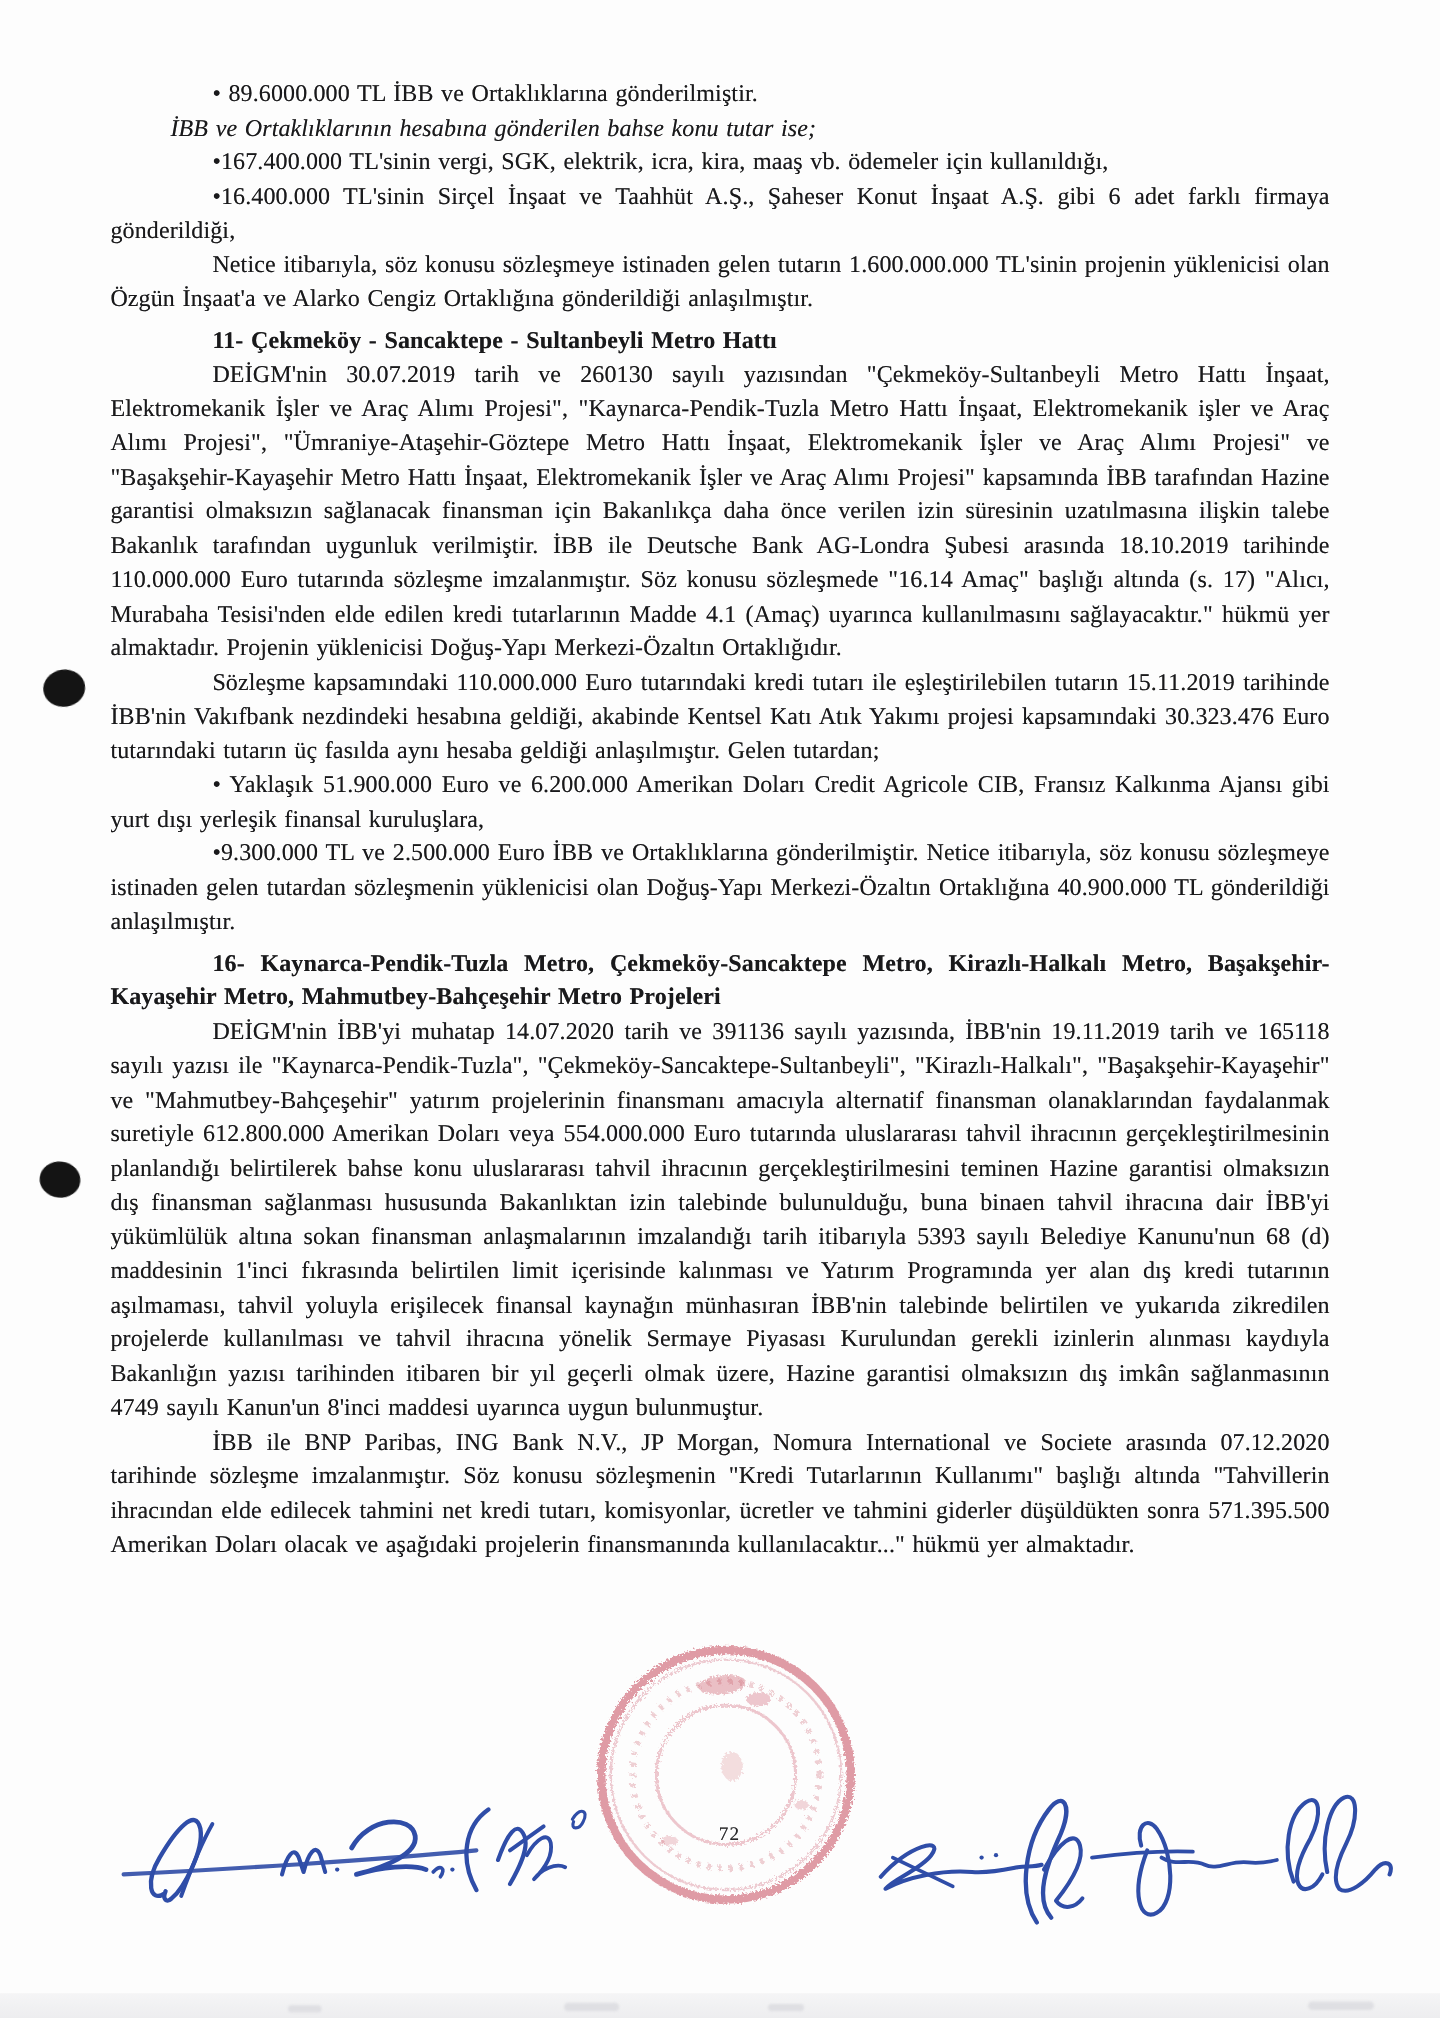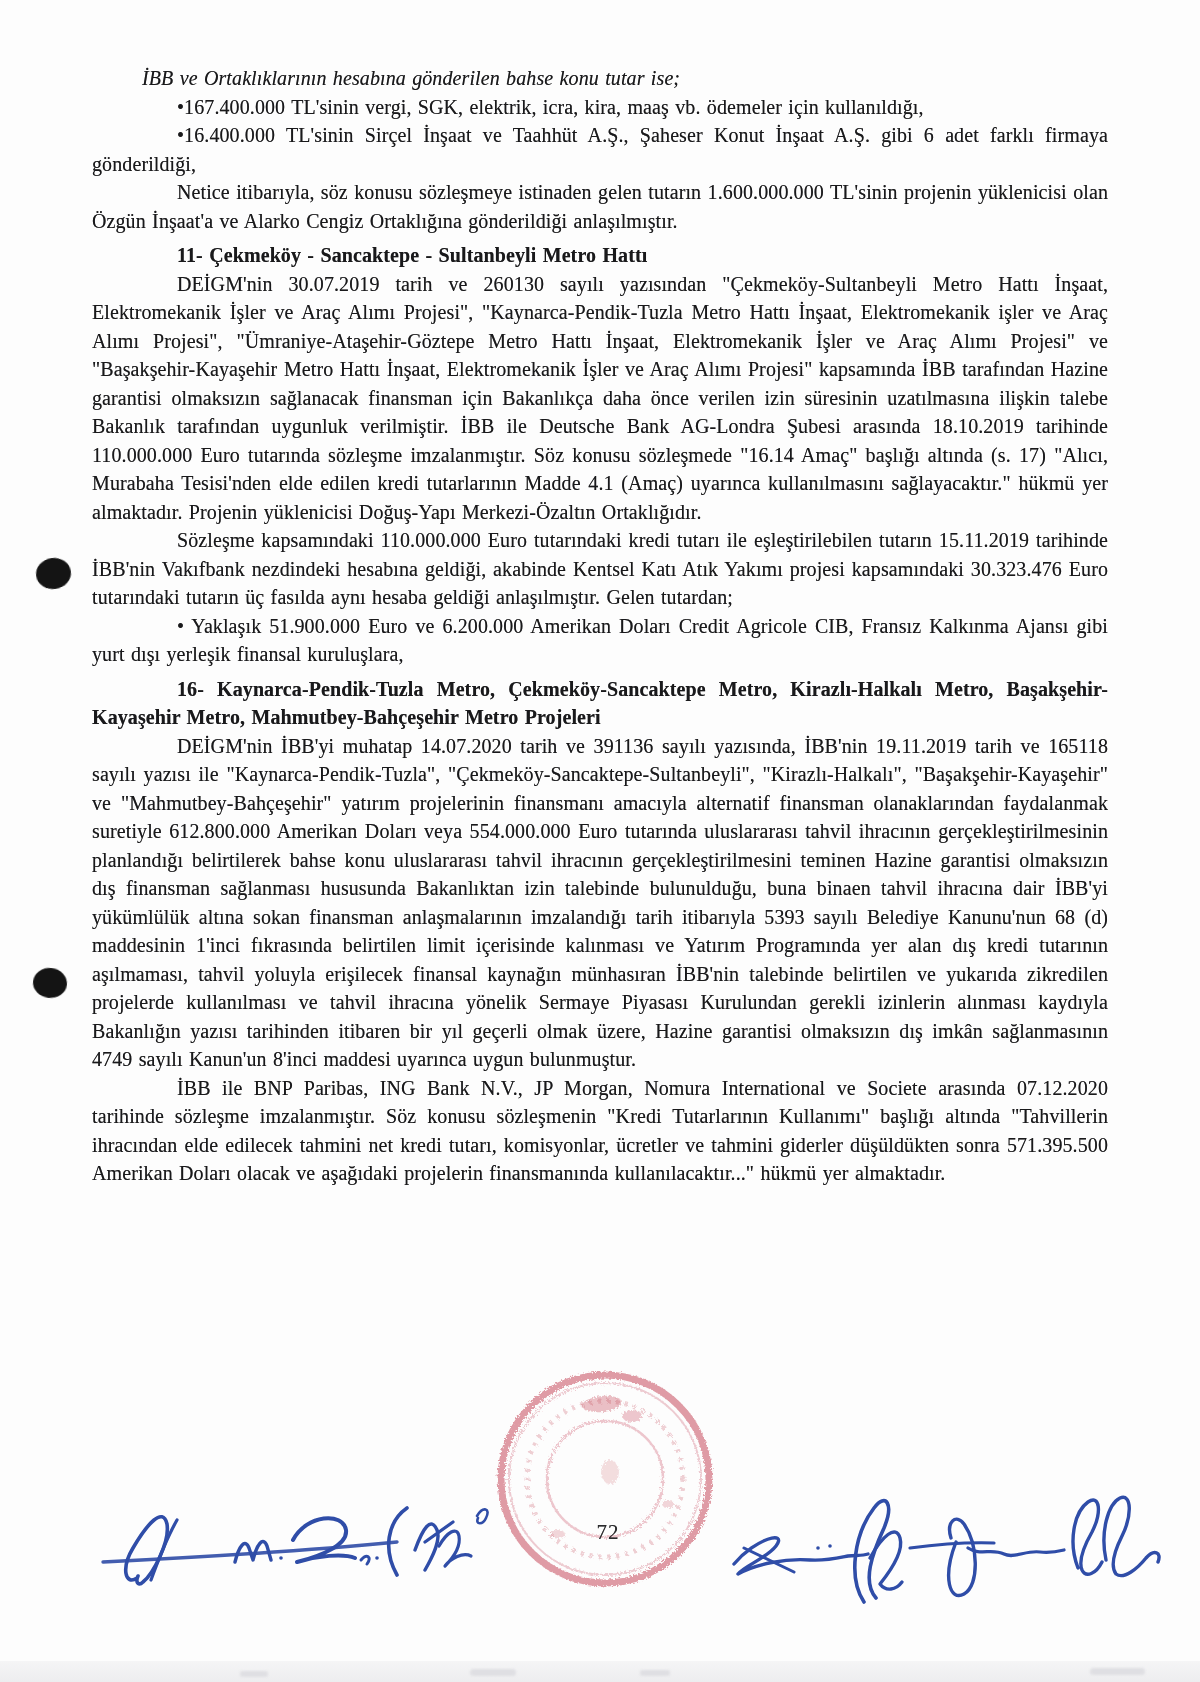--- a/index.html
+++ b/index.html
@@ -24,48 +24,50 @@
   .heading{font-weight:bold;margin-top:6px;}
   .hole{
     position:absolute;background:#141414;border-radius:50%;
     filter:blur(0.6px);
   }
   .hole-1{left:36px;top:558px;width:35px;height:31px;transform:rotate(-8deg);}
   .hole-2{left:33px;top:968px;width:34px;height:30px;transform:rotate(6deg);}
   .stamp{position:absolute;left:490px;top:1364px;mix-blend-mode:multiply;opacity:.92;}
   .page-num{
     position:absolute;left:578px;top:1520px;width:60px;text-align:center;
-    font-size:21px;color:#2b2b2d;letter-spacing:1px;
+    font-size:16px;color:#2b2b2d;letter-spacing:1px;
     text-shadow:0 0 0.5px rgba(25,25,25,.5);
   }
   .sig{position:absolute;mix-blend-mode:multiply;}
   .sig-left{left:95px;top:1478px;}
   .sig-right{left:712px;top:1486px;}
   .scan-band{
     position:absolute;left:0;right:0;bottom:0;height:21px;
     background:linear-gradient(#f5f5f6,#ededef);
   }
   .scan-band span{position:absolute;background:#dfdfe3;border-radius:4px;filter:blur(1px);}
   .smudge-a{left:470px;top:8px;width:46px;height:7px;}
   .smudge-b{left:640px;top:9px;width:30px;height:6px;}
   .smudge-c{left:1090px;top:7px;width:55px;height:7px;}
   .smudge-d{left:240px;top:10px;width:28px;height:6px;}
 </style>
 </head>
 <body>
 
 <div class="doc">
+    <p class="block indent">• 89.6000.000 TL İBB ve Ortaklıklarına gönderilmiştir.</p>
     <p class="block indent-sm">İBB ve Ortaklıklarının hesabına gönderilen bahse konu tutar ise;</p>
     <p class="block indent">•167.400.000 TL'sinin vergi, SGK, elektrik, icra, kira, maaş vb. ödemeler için kullanıldığı,</p>
     <p class="block indent">•16.400.000 TL'sinin Sirçel İnşaat ve Taahhüt A.Ş., Şaheser Konut İnşaat A.Ş. gibi 6 adet farklı firmaya gönderildiği,</p>
     <p class="block indent">Netice itibarıyla, söz konusu sözleşmeye istinaden gelen tutarın 1.600.000.000 TL'sinin projenin yüklenicisi olan Özgün İnşaat'a ve Alarko Cengiz Ortaklığına gönderildiği anlaşılmıştır.</p>
     <p class="block heading indent">11- Çekmeköy - Sancaktepe - Sultanbeyli Metro Hattı</p>
     <p class="block indent">DEİGM'nin 30.07.2019 tarih ve 260130 sayılı yazısından "Çekmeköy-Sultanbeyli Metro Hattı İnşaat, Elektromekanik İşler ve Araç Alımı Projesi", "Kaynarca-Pendik-Tuzla Metro Hattı İnşaat, Elektromekanik işler ve Araç Alımı Projesi", "Ümraniye-Ataşehir-Göztepe Metro Hattı İnşaat, Elektromekanik İşler ve Araç Alımı Projesi" ve "Başakşehir-Kayaşehir Metro Hattı İnşaat, Elektromekanik İşler ve Araç Alımı Projesi" kapsamında İBB tarafından Hazine garantisi olmaksızın sağlanacak finansman için Bakanlıkça daha önce verilen izin süresinin uzatılmasına ilişkin talebe Bakanlık tarafından uygunluk verilmiştir. İBB ile Deutsche Bank AG-Londra Şubesi arasında 18.10.2019 tarihinde 110.000.000 Euro tutarında sözleşme imzalanmıştır. Söz konusu sözleşmede "16.14 Amaç" başlığı altında (s. 17) "Alıcı, Murabaha Tesisi'nden elde edilen kredi tutarlarının Madde 4.1 (Amaç) uyarınca kullanılmasını sağlayacaktır." hükmü yer almaktadır. Projenin yüklenicisi Doğuş-Yapı Merkezi-Özaltın Ortaklığıdır.</p>
     <p class="block indent">Sözleşme kapsamındaki 110.000.000 Euro tutarındaki kredi tutarı ile eşleştirilebilen tutarın 15.11.2019 tarihinde İBB'nin Vakıfbank nezdindeki hesabına geldiği, akabinde Kentsel Katı Atık Yakımı projesi kapsamındaki 30.323.476 Euro tutarındaki tutarın üç fasılda aynı hesaba geldiği anlaşılmıştır. Gelen tutardan;</p>
     <p class="block indent">• Yaklaşık 51.900.000 Euro ve 6.200.000 Amerikan Doları Credit Agricole CIB, Fransız Kalkınma Ajansı gibi yurt dışı yerleşik finansal kuruluşlara,</p>
+    <p class="block indent">•9.300.000 TL ve 2.500.000 Euro İBB ve Ortaklıklarına gönderilmiştir. Netice itibarıyla, söz konusu sözleşmeye istinaden gelen tutardan sözleşmenin yüklenicisi olan Doğuş-Yapı Merkezi-Özaltın Ortaklığına 40.900.000 TL gönderildiği anlaşılmıştır.</p>
     <p class="block heading indent">16- Kaynarca-Pendik-Tuzla Metro, Çekmeköy-Sancaktepe Metro, Kirazlı-Halkalı Metro, Başakşehir-Kayaşehir Metro, Mahmutbey-Bahçeşehir Metro Projeleri</p>
     <p class="block indent">DEİGM'nin İBB'yi muhatap 14.07.2020 tarih ve 391136 sayılı yazısında, İBB'nin 19.11.2019 tarih ve 165118 sayılı yazısı ile "Kaynarca-Pendik-Tuzla", "Çekmeköy-Sancaktepe-Sultanbeyli", "Kirazlı-Halkalı", "Başakşehir-Kayaşehir" ve "Mahmutbey-Bahçeşehir" yatırım projelerinin finansmanı amacıyla alternatif finansman olanaklarından faydalanmak suretiyle 612.800.000 Amerikan Doları veya 554.000.000 Euro tutarında uluslararası tahvil ihracının gerçekleştirilmesinin planlandığı belirtilerek bahse konu uluslararası tahvil ihracının gerçekleştirilmesini teminen Hazine garantisi olmaksızın dış finansman sağlanması hususunda Bakanlıktan izin talebinde bulunulduğu, buna binaen tahvil ihracına dair İBB'yi yükümlülük altına sokan finansman anlaşmalarının imzalandığı tarih itibarıyla 5393 sayılı Belediye Kanunu'nun 68 (d) maddesinin 1'inci fıkrasında belirtilen limit içerisinde kalınması ve Yatırım Programında yer alan dış kredi tutarının aşılmaması, tahvil yoluyla erişilecek finansal kaynağın münhasıran İBB'nin talebinde belirtilen ve yukarıda zikredilen projelerde kullanılması ve tahvil ihracına yönelik Sermaye Piyasası Kurulundan gerekli izinlerin alınması kaydıyla Bakanlığın yazısı tarihinden itibaren bir yıl geçerli olmak üzere, Hazine garantisi olmaksızın dış imkân sağlanmasının 4749 sayılı Kanun'un 8'inci maddesi uyarınca uygun bulunmuştur.</p>
     <p class="block indent">İBB ile BNP Paribas, ING Bank N.V., JP Morgan, Nomura International ve Societe arasında 07.12.2020 tarihinde sözleşme imzalanmıştır. Söz konusu sözleşmenin "Kredi Tutarlarının Kullanımı" başlığı altında "Tahvillerin ihracından elde edilecek tahmini net kredi tutarı, komisyonlar, ücretler ve tahmini giderler düşüldükten sonra 571.395.500 Amerikan Doları olacak ve aşağıdaki projelerin finansmanında kullanılacaktır..." hükmü yer almaktadır.</p>
   </div>
 
 <div class="hole hole-1"></div>
 <div class="hole hole-2"></div>
 
 <svg class="stamp" width="230" height="230" viewBox="0 0 230 230">
   <defs>

